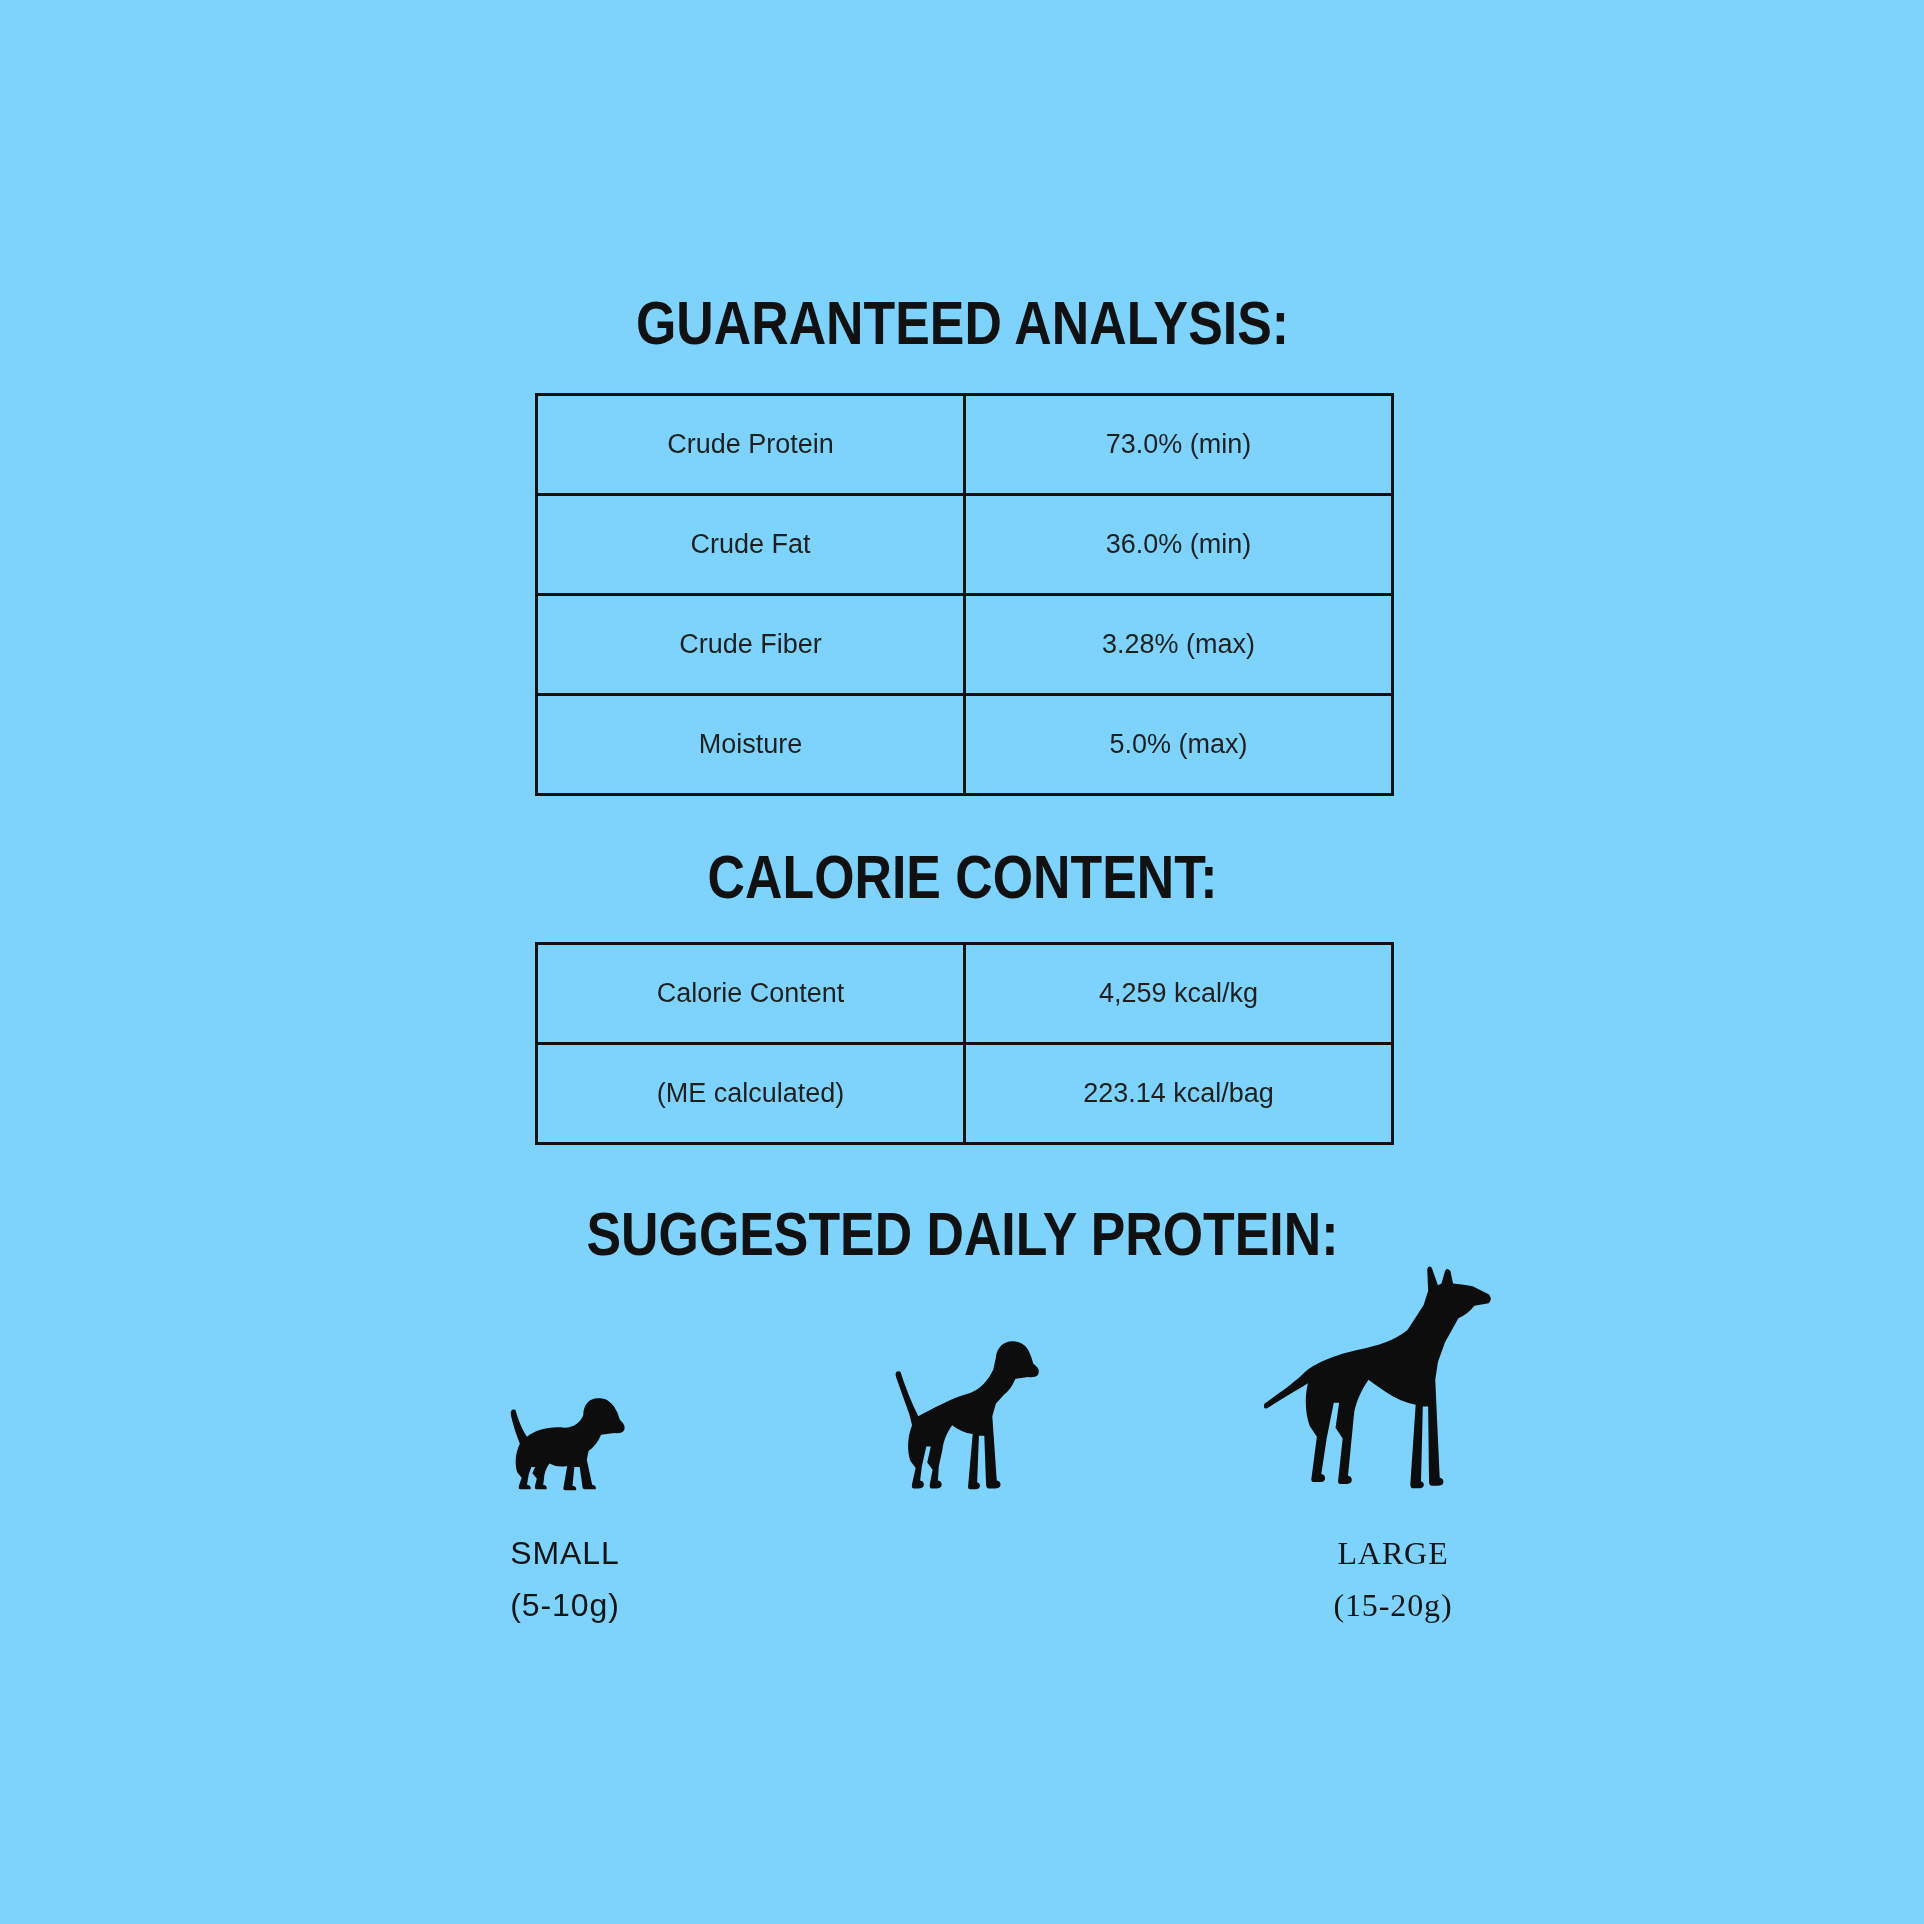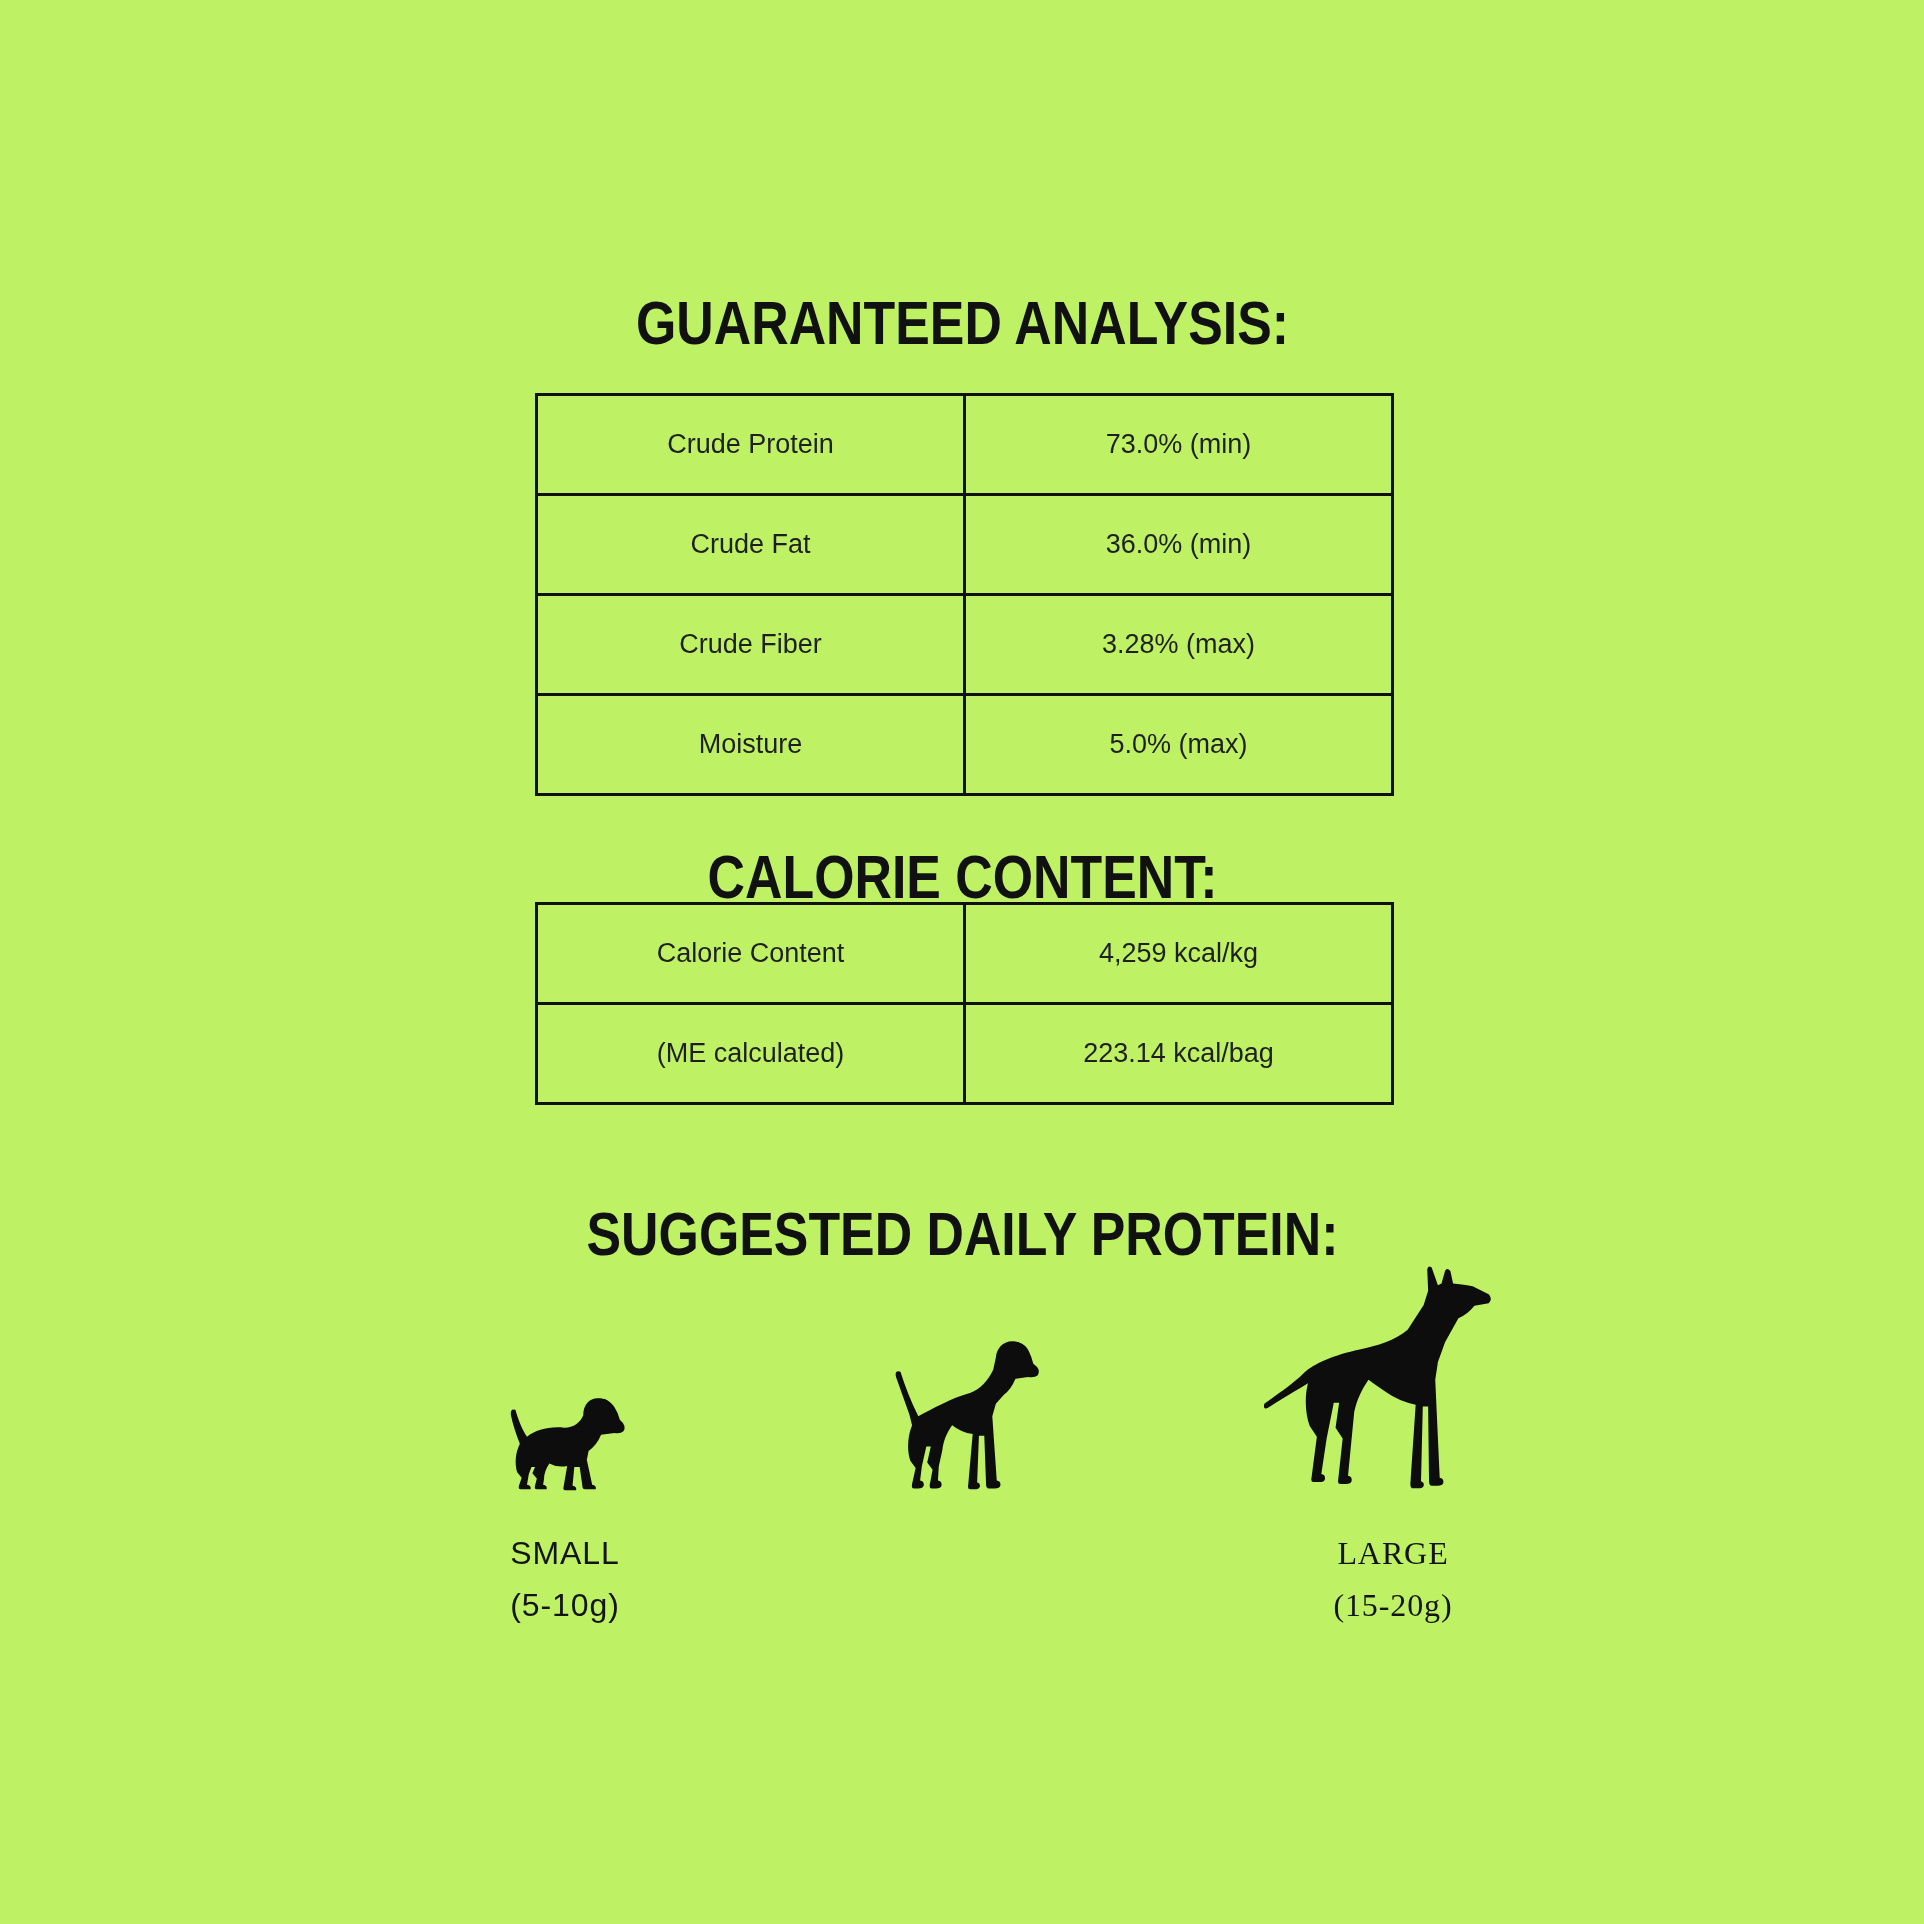--- a/index.html
+++ b/index.html
@@ -1,19 +1,19 @@
 <!DOCTYPE html>
 <html style="font-size:14.3px"><head>
 <meta charset="utf-8">
 <style>
   html,body{margin:0;padding:0;background:#ffffff;}
   #canvas{
     position:relative;
     width:1925px;height:1925px;
-    background:#bef264;
+    background:#7dd3fc;
     font-family:"Liberation Sans", sans-serif;
     color:#151515;
     overflow:hidden;
   }
   .heading{
     position:absolute;left:0;width:100%;
     text-align:center;
     font-weight:bold;
     font-size:61px;line-height:61px;
     color:#111111;
@@ -25,21 +25,21 @@
     border-collapse:collapse;table-layout:fixed;
   }
   .nutri-table td{
     border:3.6px solid #111111;
     width:50%;height:97px;
     text-align:center;vertical-align:middle;
     font-size:27px;color:#1f1f1f;
     padding:0;
   }
   #ga-table{top:393px;border-radius:7px;}
-  #cc-table{top:902px;padding-left:28px;}
+  #cc-table{top:942px;padding-left:28px;}
   .dog{position:absolute;}
   .dog svg{display:block;width:100%;height:100%;}
   .dog path{fill:#0d0d0d;}
   .size-col{
     position:absolute;top:1527px;width:356px;
     text-align:center;
     font-size:32px;line-height:52px;letter-spacing:0.9px;
     color:#141414;
   }
   #size-col-small{left:387px;}

